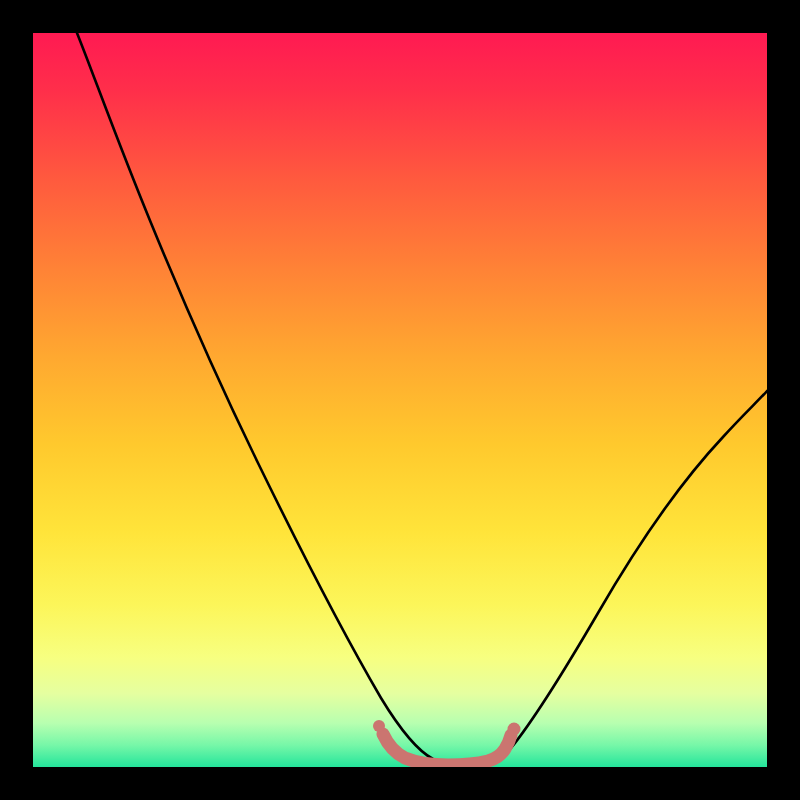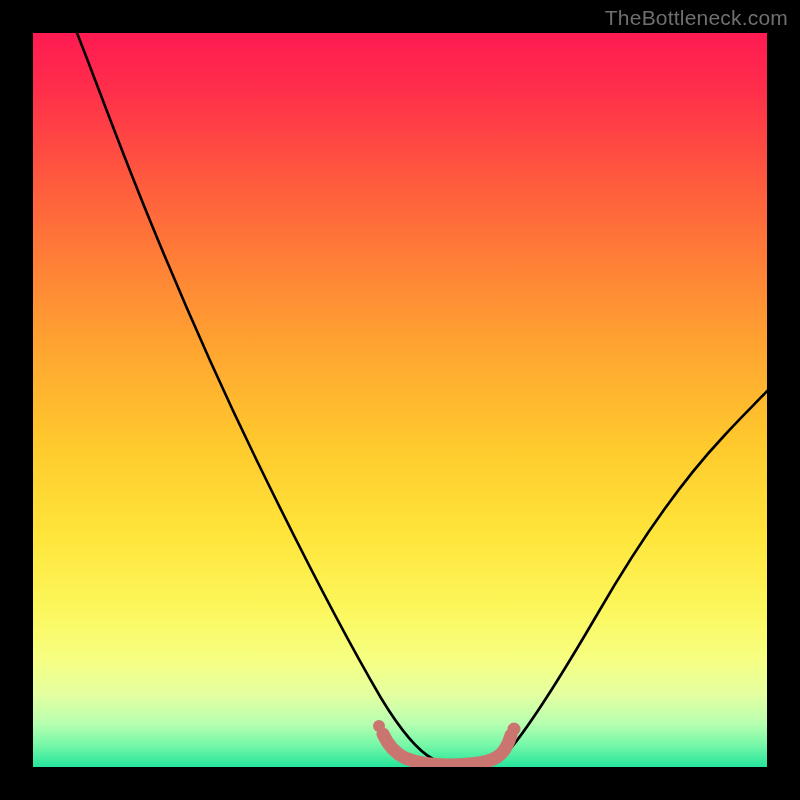--- a/index.html
+++ b/index.html
@@ -61,21 +61,20 @@
     position: absolute;
     inset: 0;
     width: 734px;
     height: 734px;
   }
 </style>
 </head>
 <body>
 
 <div class="chart-frame">
-  <div class="watermark">TheBottleneck.com</div>
 
   <div class="plot-area">
     <div class="gradient-bg"></div>
 
     <svg class="curve-layer" viewBox="0 0 734 734" preserveAspectRatio="none">
 
       <path d="M 44 0
                C 60 40, 85 110, 118 190
                C 150 268, 185 348, 225 430
                C 265 512, 310 600, 348 665

